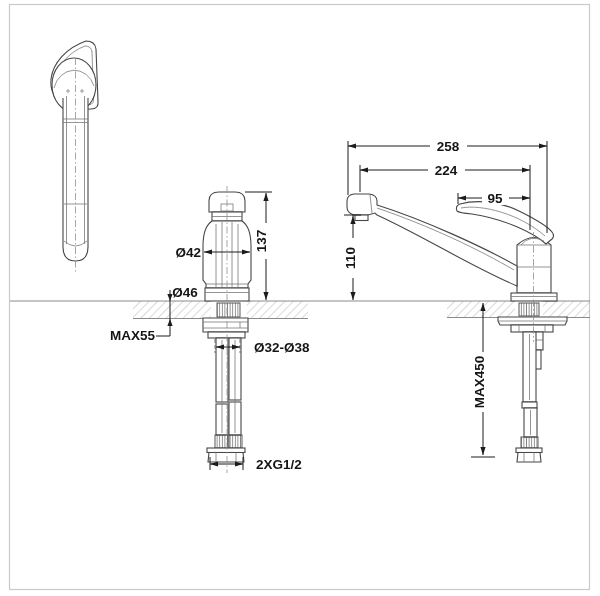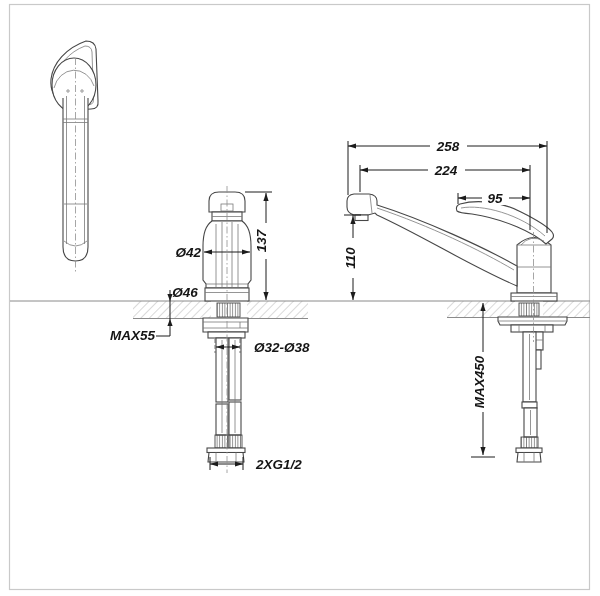--- a/index.html
+++ b/index.html
@@ -1,16 +1,16 @@
 <!DOCTYPE html>
 <html><head>
 <meta charset="utf-8">
 <style>
   html,body{margin:0;padding:0;background:#ffffff;}
-  .stage{width:600px;height:596px;position:relative;background:#ffffff;overflow:hidden;font-style:italic;}
+  .stage{width:600px;height:596px;position:relative;background:#ffffff;overflow:hidden;}
   svg{display:block;}
   text{font-family:"Liberation Sans","DejaVu Sans",sans-serif;font-weight:bold;font-size:13.5px;fill:#151515;}
   .outline{fill:#ffffff;stroke:#474747;stroke-width:1.1;}
   .stroke{fill:none;stroke:#474747;stroke-width:1.1;}
   .inner{fill:none;stroke:#7a7a7a;stroke-width:0.8;}
   .dim{stroke:#1c1c1c;stroke-width:1;fill:none;}
   .dimfill{fill:#1c1c1c;stroke:none;}
   .ctr{stroke:#8f8f8f;stroke-width:0.8;fill:none;stroke-dasharray:7 2.5 1.5 2.5;}
   .counterline{stroke:#8a8a8a;stroke-width:1;fill:none;}
   .dashext{stroke:#555;stroke-width:0.8;fill:none;stroke-dasharray:4 2;}

